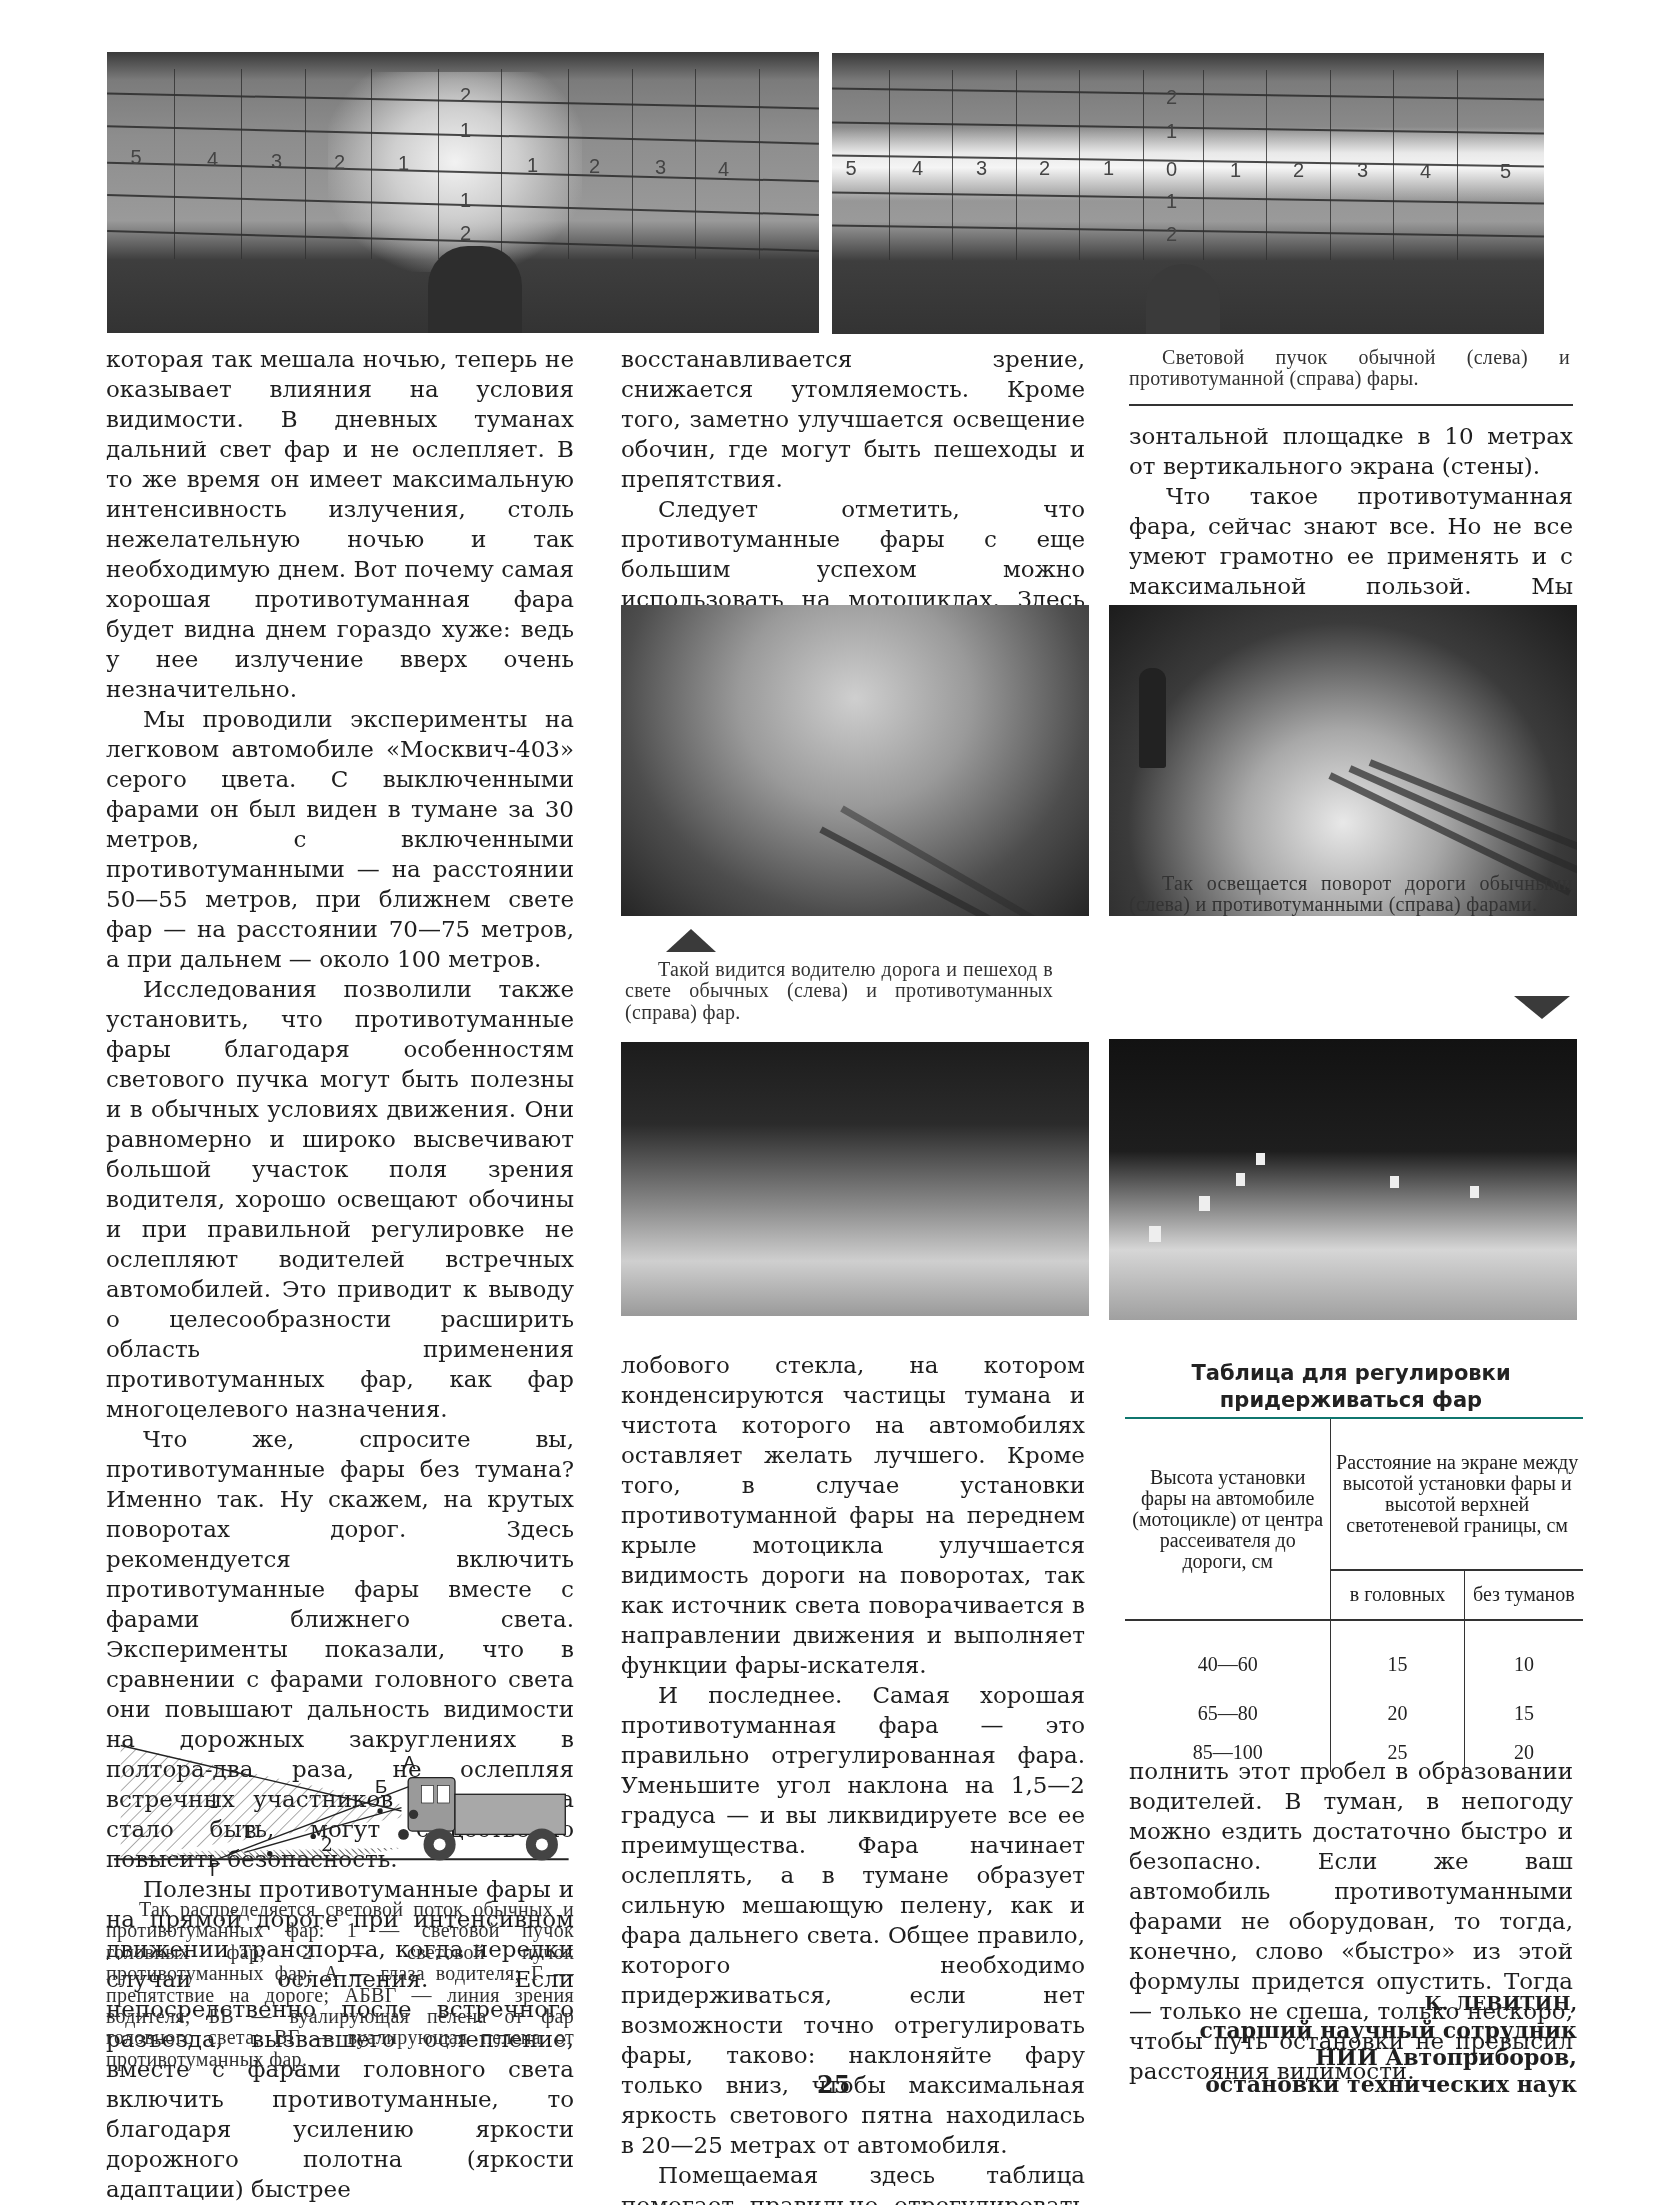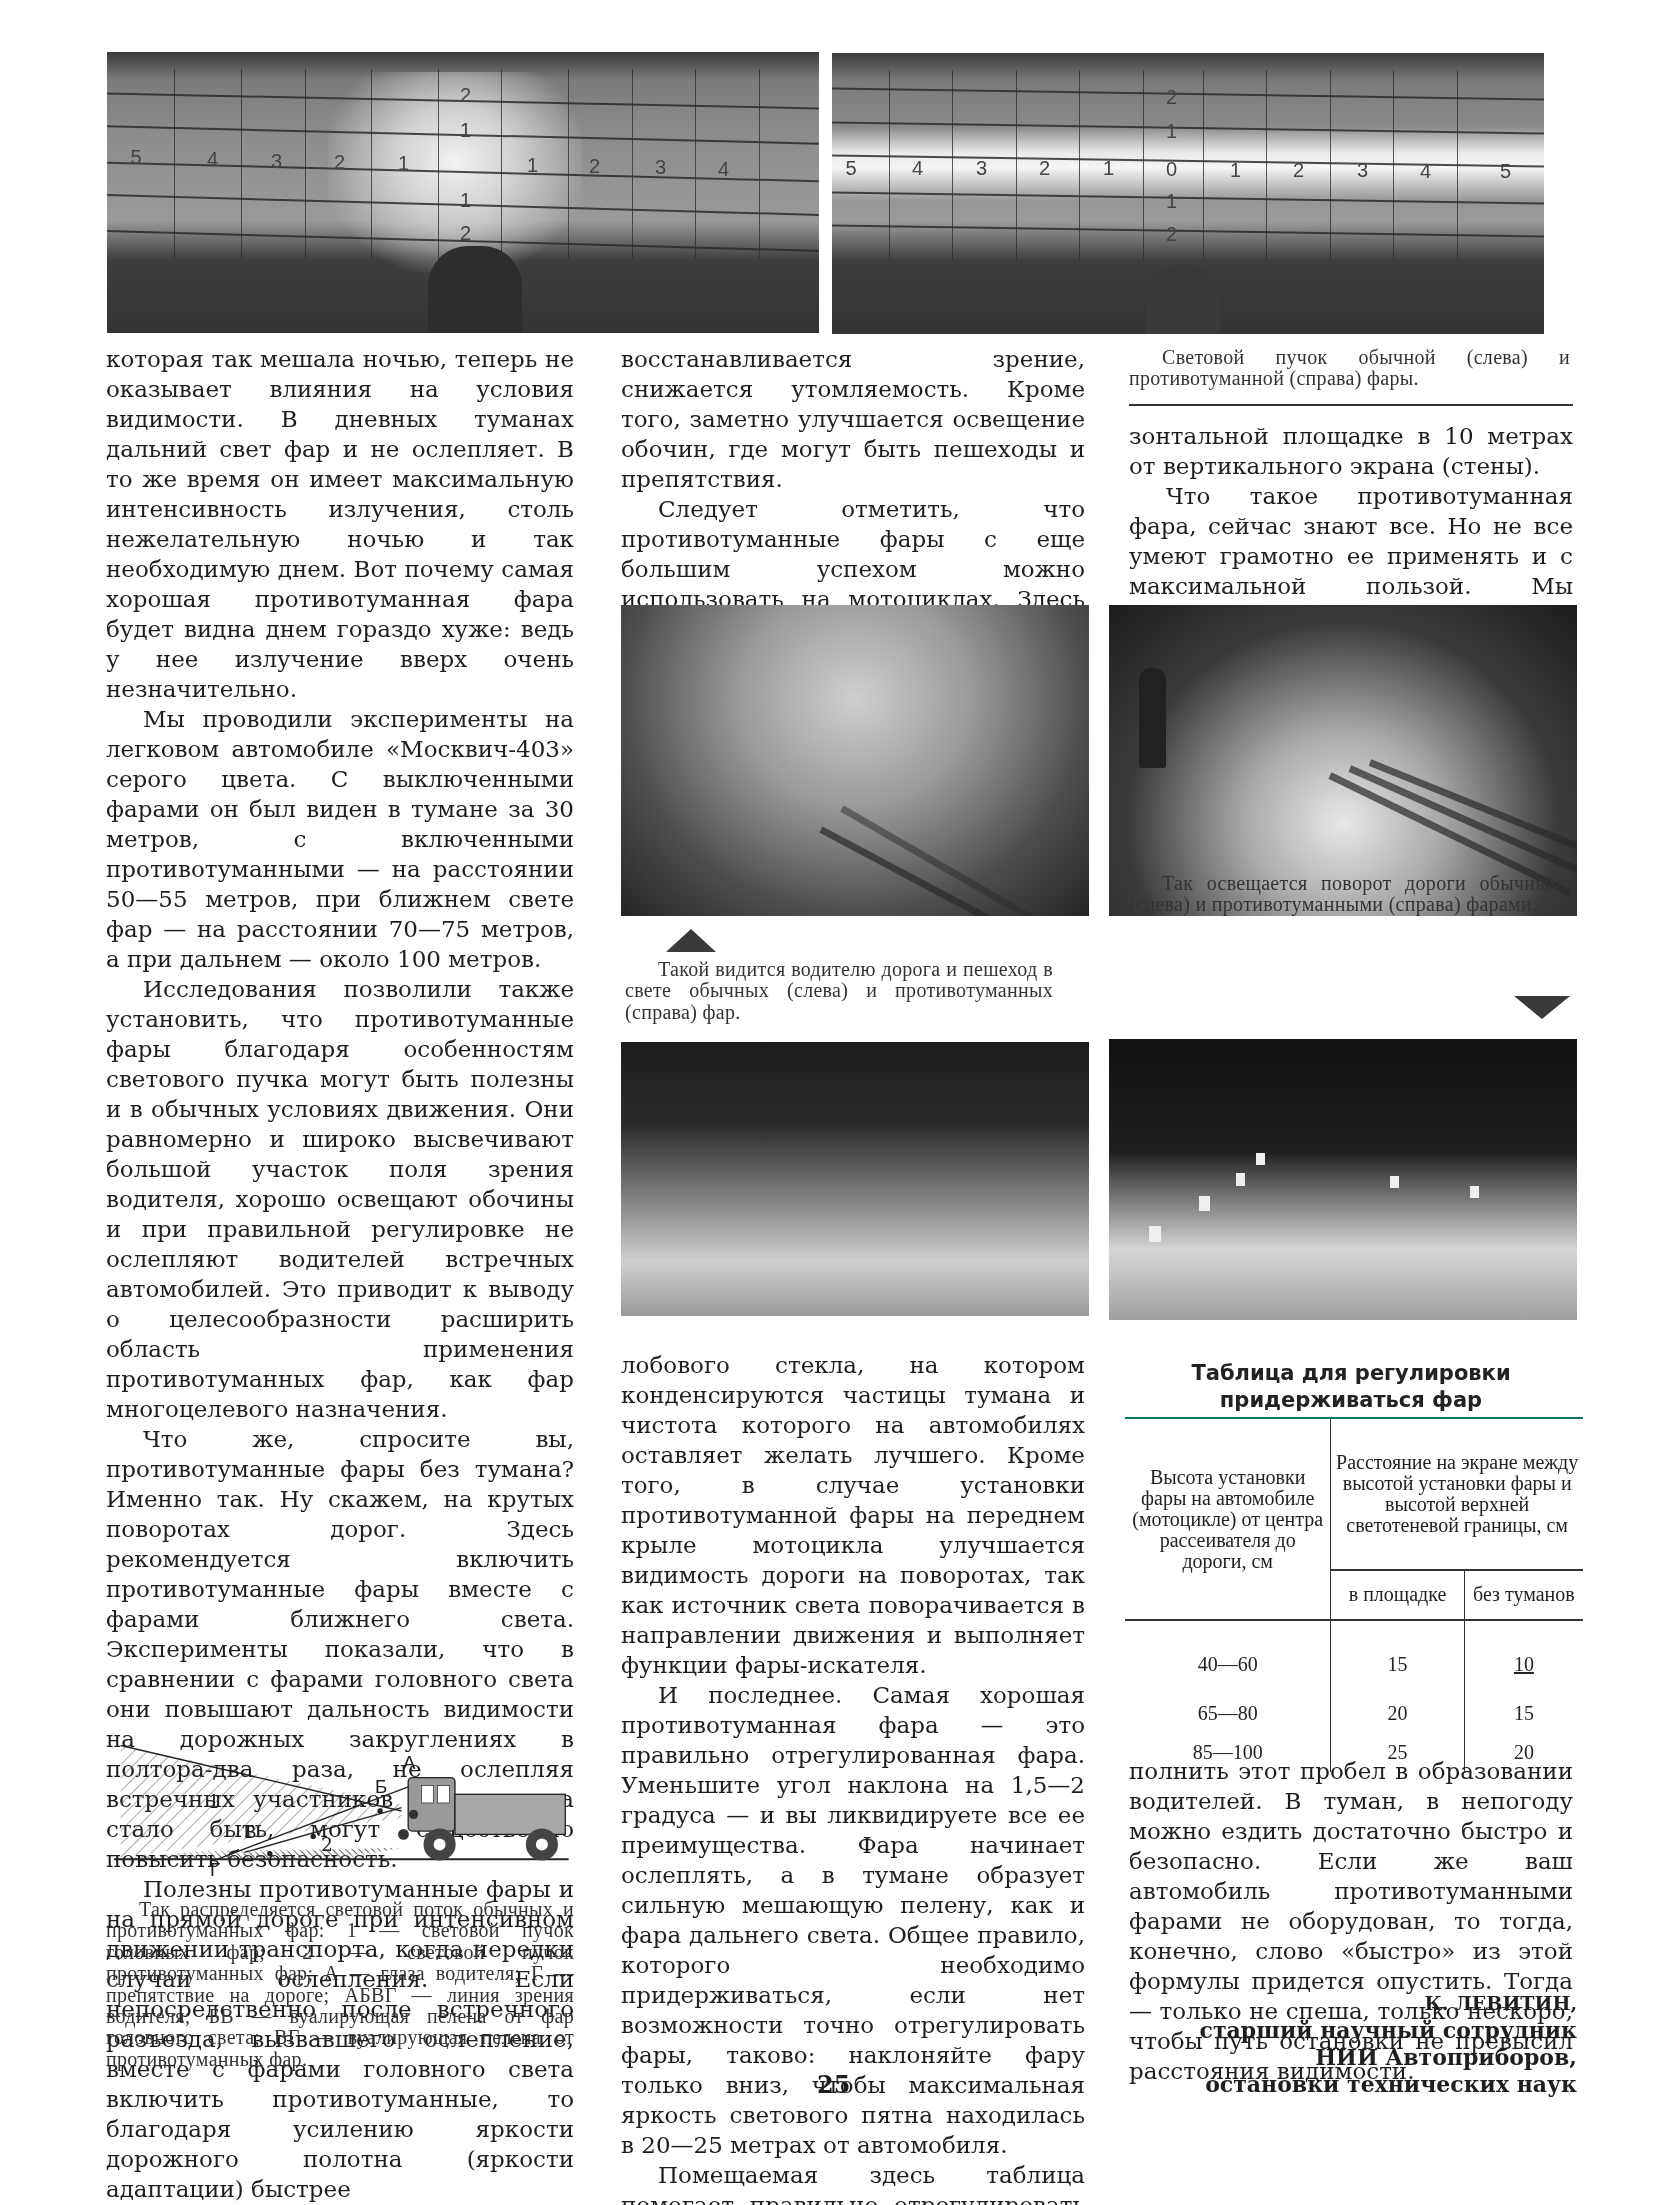--- a/index.html
+++ b/index.html
@@ -214,27 +214,27 @@
   <div>Таблица для регулировки</div>
   <div>придерживаться фар</div>
 </div>
 <table class="adj" style="left:1125px;top:1417px;width:458px;">
   <tbody>
       <tr style="border-top:2px solid #0f766e;">
     <td rowspan="2" style="width:200px;height:200px;border-right:1.3px solid #333;">Высота установки фары на автомобиле (мотоцикле) от центра рассеивателя до дороги, см</td>
     <td colspan="2" style="height:148px;border-bottom:2px solid #333;">Расстояние на экране между высотой установки фары и высотой верхней светотеневой границы, см</td>
   </tr>
   <tr>
-    <td style="height:48px;border-right:1.3px solid #333;width:127px;">в площадке</td>
+    <td style="height:48px;border-right:1.3px solid #333;width:127px;">в головных</td>
     <td>без туманов</td>
   </tr>
   <tr style="border-top:2px solid #333;">
     <td style="height:60px;padding-top:13.4px;border-right:1.3px solid #333;">40—60</td>
     <td style="padding-top:13.4px;border-right:1.3px solid #333;">15</td>
-    <td style="padding-top:14px;text-decoration:underline;">10</td>
+    <td style="padding-top:14px;">10</td>
   </tr>
   <tr>
     <td style="height:39px;border-right:1.3px solid #333;">65—80</td>
     <td style="border-right:1.3px solid #333;">20</td>
     <td>15</td>
   </tr>
   <tr>
     <td style="height:39px;border-right:1.3px solid #333;">85—100</td>
     <td style="border-right:1.3px solid #333;">25</td>
     <td>20</td>

